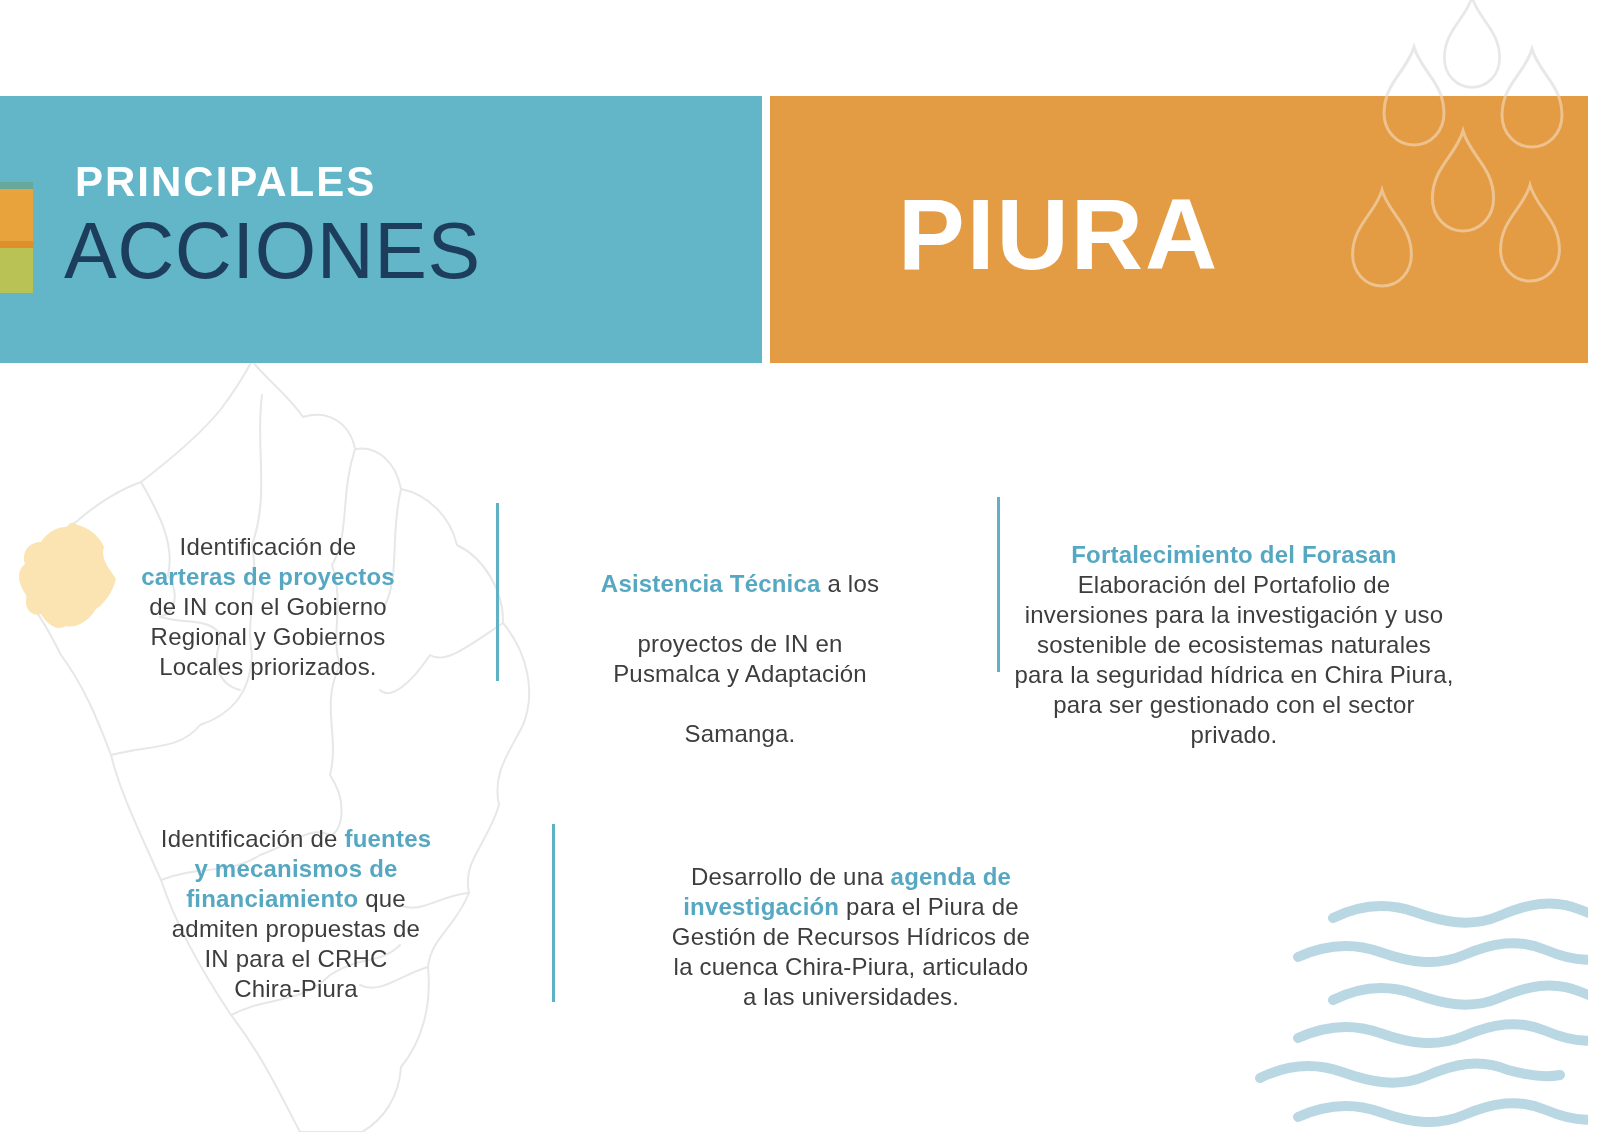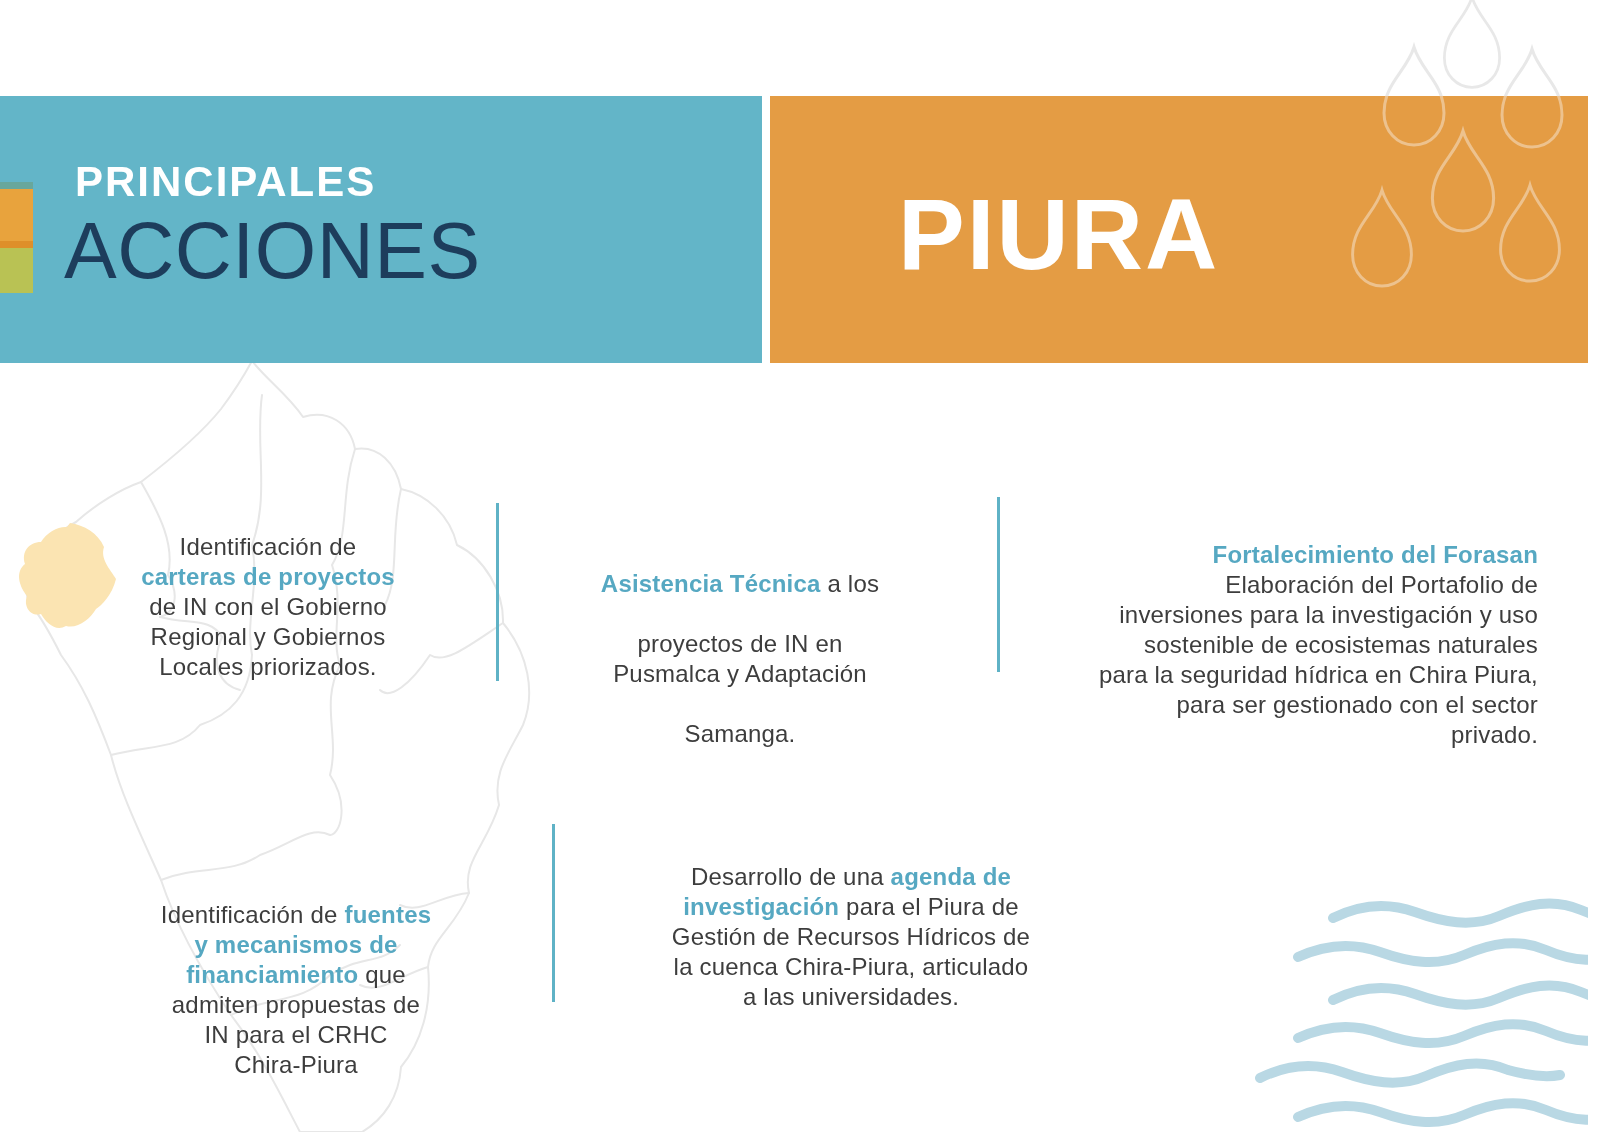--- a/index.html
+++ b/index.html
@@ -26,22 +26,22 @@
   .drops-svg{position:absolute;left:1330px;top:0;width:270px;height:312px;z-index:6;}
 
   
   .map-svg{position:absolute;left:0;top:355px;width:540px;height:777px;z-index:1;}
 
   .action{position:absolute;z-index:3;text-align:center;color:#3d3d3d;
     font-size:24px;line-height:30px;letter-spacing:0.2px;}
   .action .hl{color:#56a8c2;font-weight:bold;}
   .a1{left:68px; top:508px; width:400px;}
   .a2{left:540px;top:522px; width:400px;margin-top:47px;}
-  .a3{left:1022px;top:516px;width:516px;text-align:right;}
-  .a4{left:96px; top:876px; width:400px;}
+  .a3{left:976px;top:516px;width:516px;}
+  .a4{left:96px; top:800px; width:400px;}
   .a5{left:606px;top:838px; width:490px;}
 
   .vdiv{position:absolute;width:3px;background:#5fb2c6;z-index:2;}
   .d1{left:496px;top:503px;height:178px;}
   .d2{left:997px;top:497px;height:175px;}
   .d3{left:552px;top:824px;height:178px;}
 
   .waves-svg{position:absolute;left:1245px;top:892px;width:355px;height:240px;z-index:1;overflow:hidden;}
 </style>
 </head>

